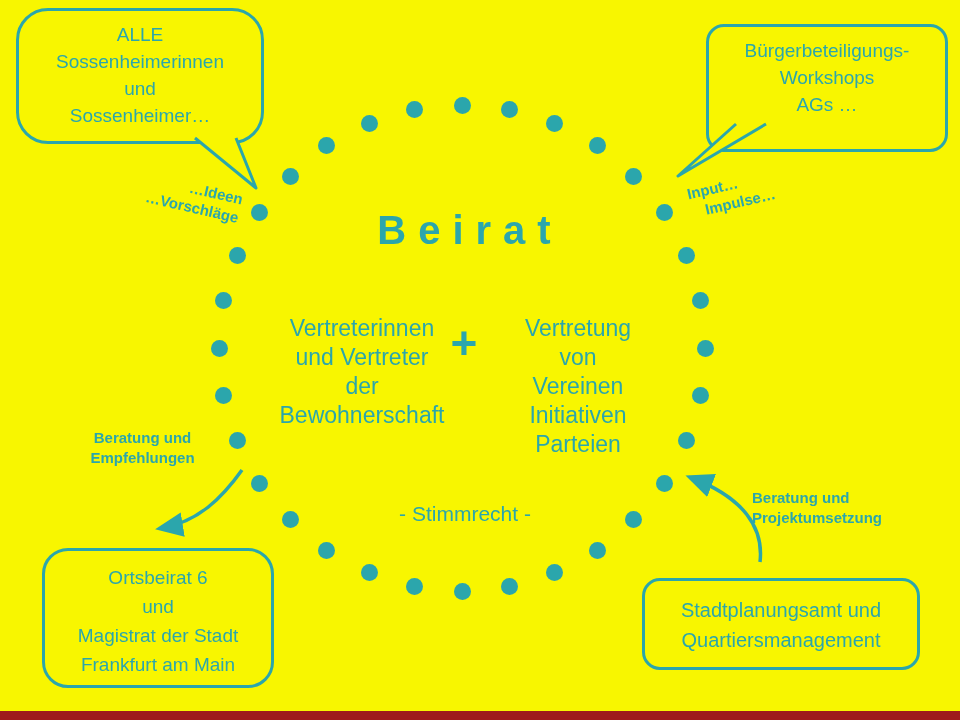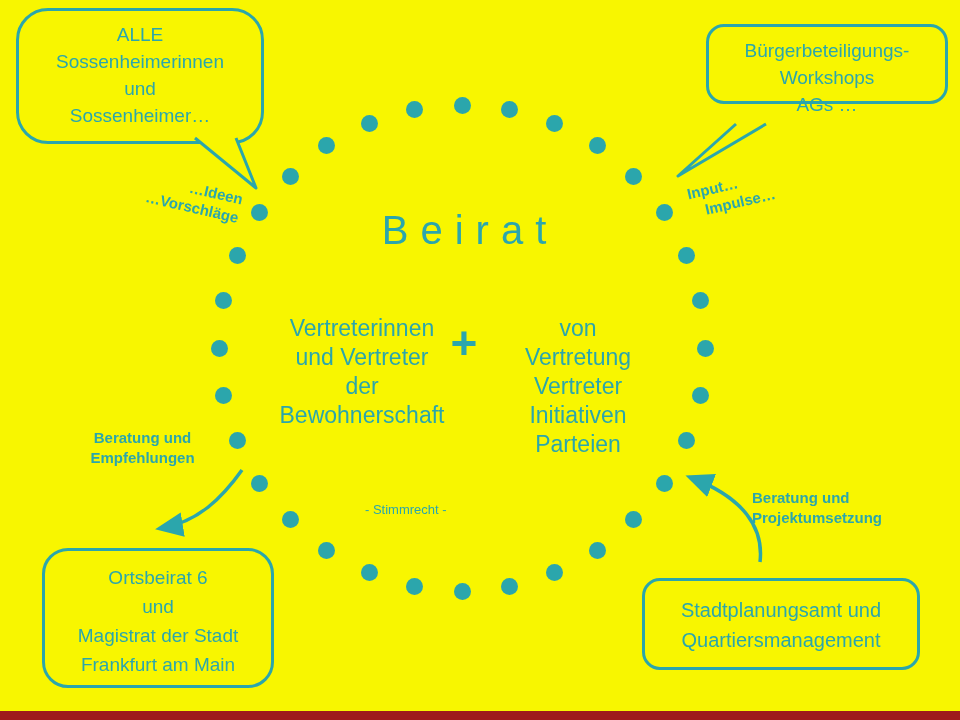--- a/index.html
+++ b/index.html
@@ -4,40 +4,40 @@
 <style>
   html,body{margin:0;padding:0;}
   body{font-family:"Liberation Sans", sans-serif;}
   .stage{
     position:relative;width:960px;height:720px;overflow:hidden;
     background:var(--background,#F8F600);
   }
   .dot{position:absolute;width:17px;height:17px;border-radius:50%;background:var(--teal,#2BA6AC);}
   .title{
     position:absolute;left:320px;top:208px;width:300px;text-align:center;
-    font-size:40px;font-weight:normal;letter-spacing:12px;color:var(--teal);
+    font-size:40px;font-weight:bold;letter-spacing:12px;color:var(--teal);
   }
   .col{position:absolute;text-align:center;font-size:23px;line-height:29px;color:var(--teal);}
   .col-left{left:252px;top:314px;width:220px;}
   .col-right{left:468px;top:314px;width:220px;}
   .plus{
     position:absolute;left:432px;top:316px;width:64px;text-align:center;
     font-size:46px;font-weight:bold;color:var(--teal);
   }
   .stimmrecht{
-    position:absolute;left:365px;top:502px;width:200px;
-    font-size:13px;color:var(--teal);
+    position:absolute;left:365px;top:502px;width:200px;text-align:center;
+    font-size:21px;color:var(--teal);
   }
   .bubble{
     position:absolute;box-sizing:border-box;border:3px solid var(--teal);
     background:var(--background);color:var(--teal);text-align:center;
     font-size:19px;
   }
   .bubble-tl{left:16px;top:8px;width:248px;height:136px;border-radius:32px;line-height:27px;padding-top:10px;}
-  .bubble-tr{left:706px;top:24px;width:242px;height:80px;border-radius:18px;line-height:27px;padding-top:10px;}
+  .bubble-tr{left:706px;top:24px;width:242px;height:128px;border-radius:18px;line-height:27px;padding-top:10px;}
   .bubble-bl{left:42px;top:548px;width:232px;height:140px;border-radius:26px;line-height:29px;padding-top:12px;}
   .bubble-br{left:642px;top:578px;width:278px;height:92px;border-radius:18px;line-height:30px;padding-top:14px;font-size:20px;}
   .tail{position:absolute;}
   .rot-label{
     position:absolute;font-size:15px;font-weight:bold;color:var(--teal);line-height:19px;
   }
   .label-ideas{left:122px;top:176px;width:120px;text-align:right;transform:rotate(13deg);}
   .label-input{left:688px;top:172px;width:110px;text-align:left;transform:rotate(-13deg);}
   .small-label{
     position:absolute;font-size:15px;font-weight:bold;color:var(--teal);line-height:20px;
@@ -95,23 +95,23 @@
   <div class="col col-left">
     <div>Vertreterinnen</div>
     <div>und Vertreter</div>
     <div>der</div>
     <div>Bewohnerschaft</div>
   </div>
 
   <div class="plus">+</div>
 
   <div class="col col-right">
+    <div>Vertretung</div>
     <div>von</div>
-    <div>Vertretung</div>
-    <div>Vertreter</div>
+    <div>Vereinen</div>
     <div>Initiativen</div>
     <div>Parteien</div>
   </div>
 
   <div class="stimmrecht">- Stimmrecht -</div>
 
   <div class="bubble bubble-tl">
     <div>ALLE</div>
     <div>Sossenheimerinnen</div>
     <div>und</div>

